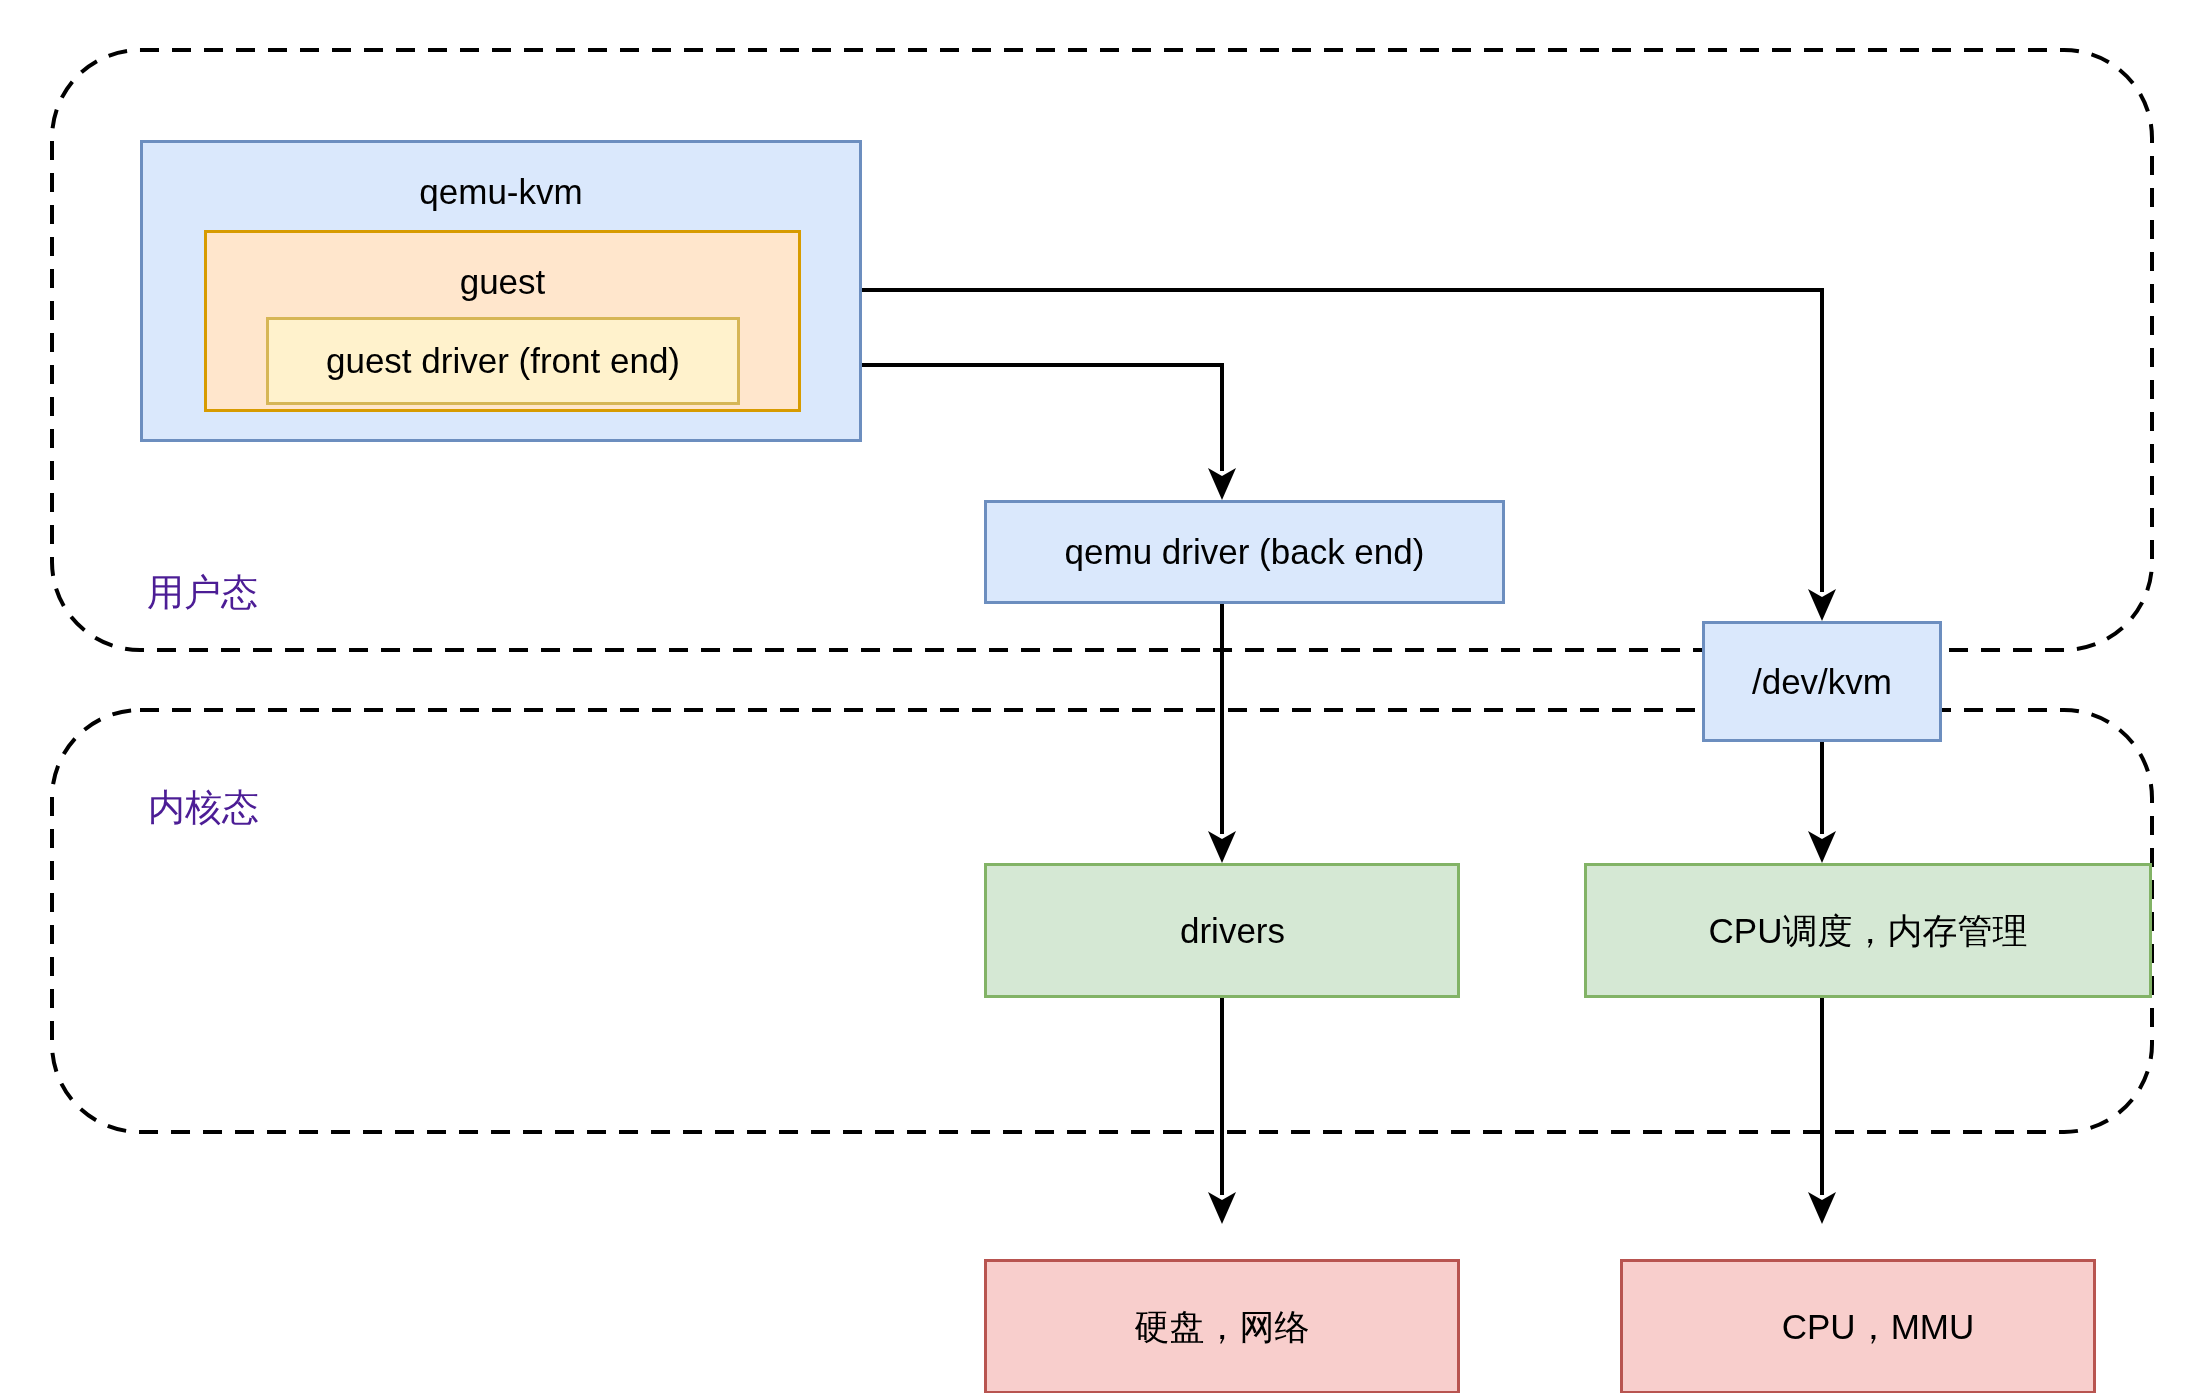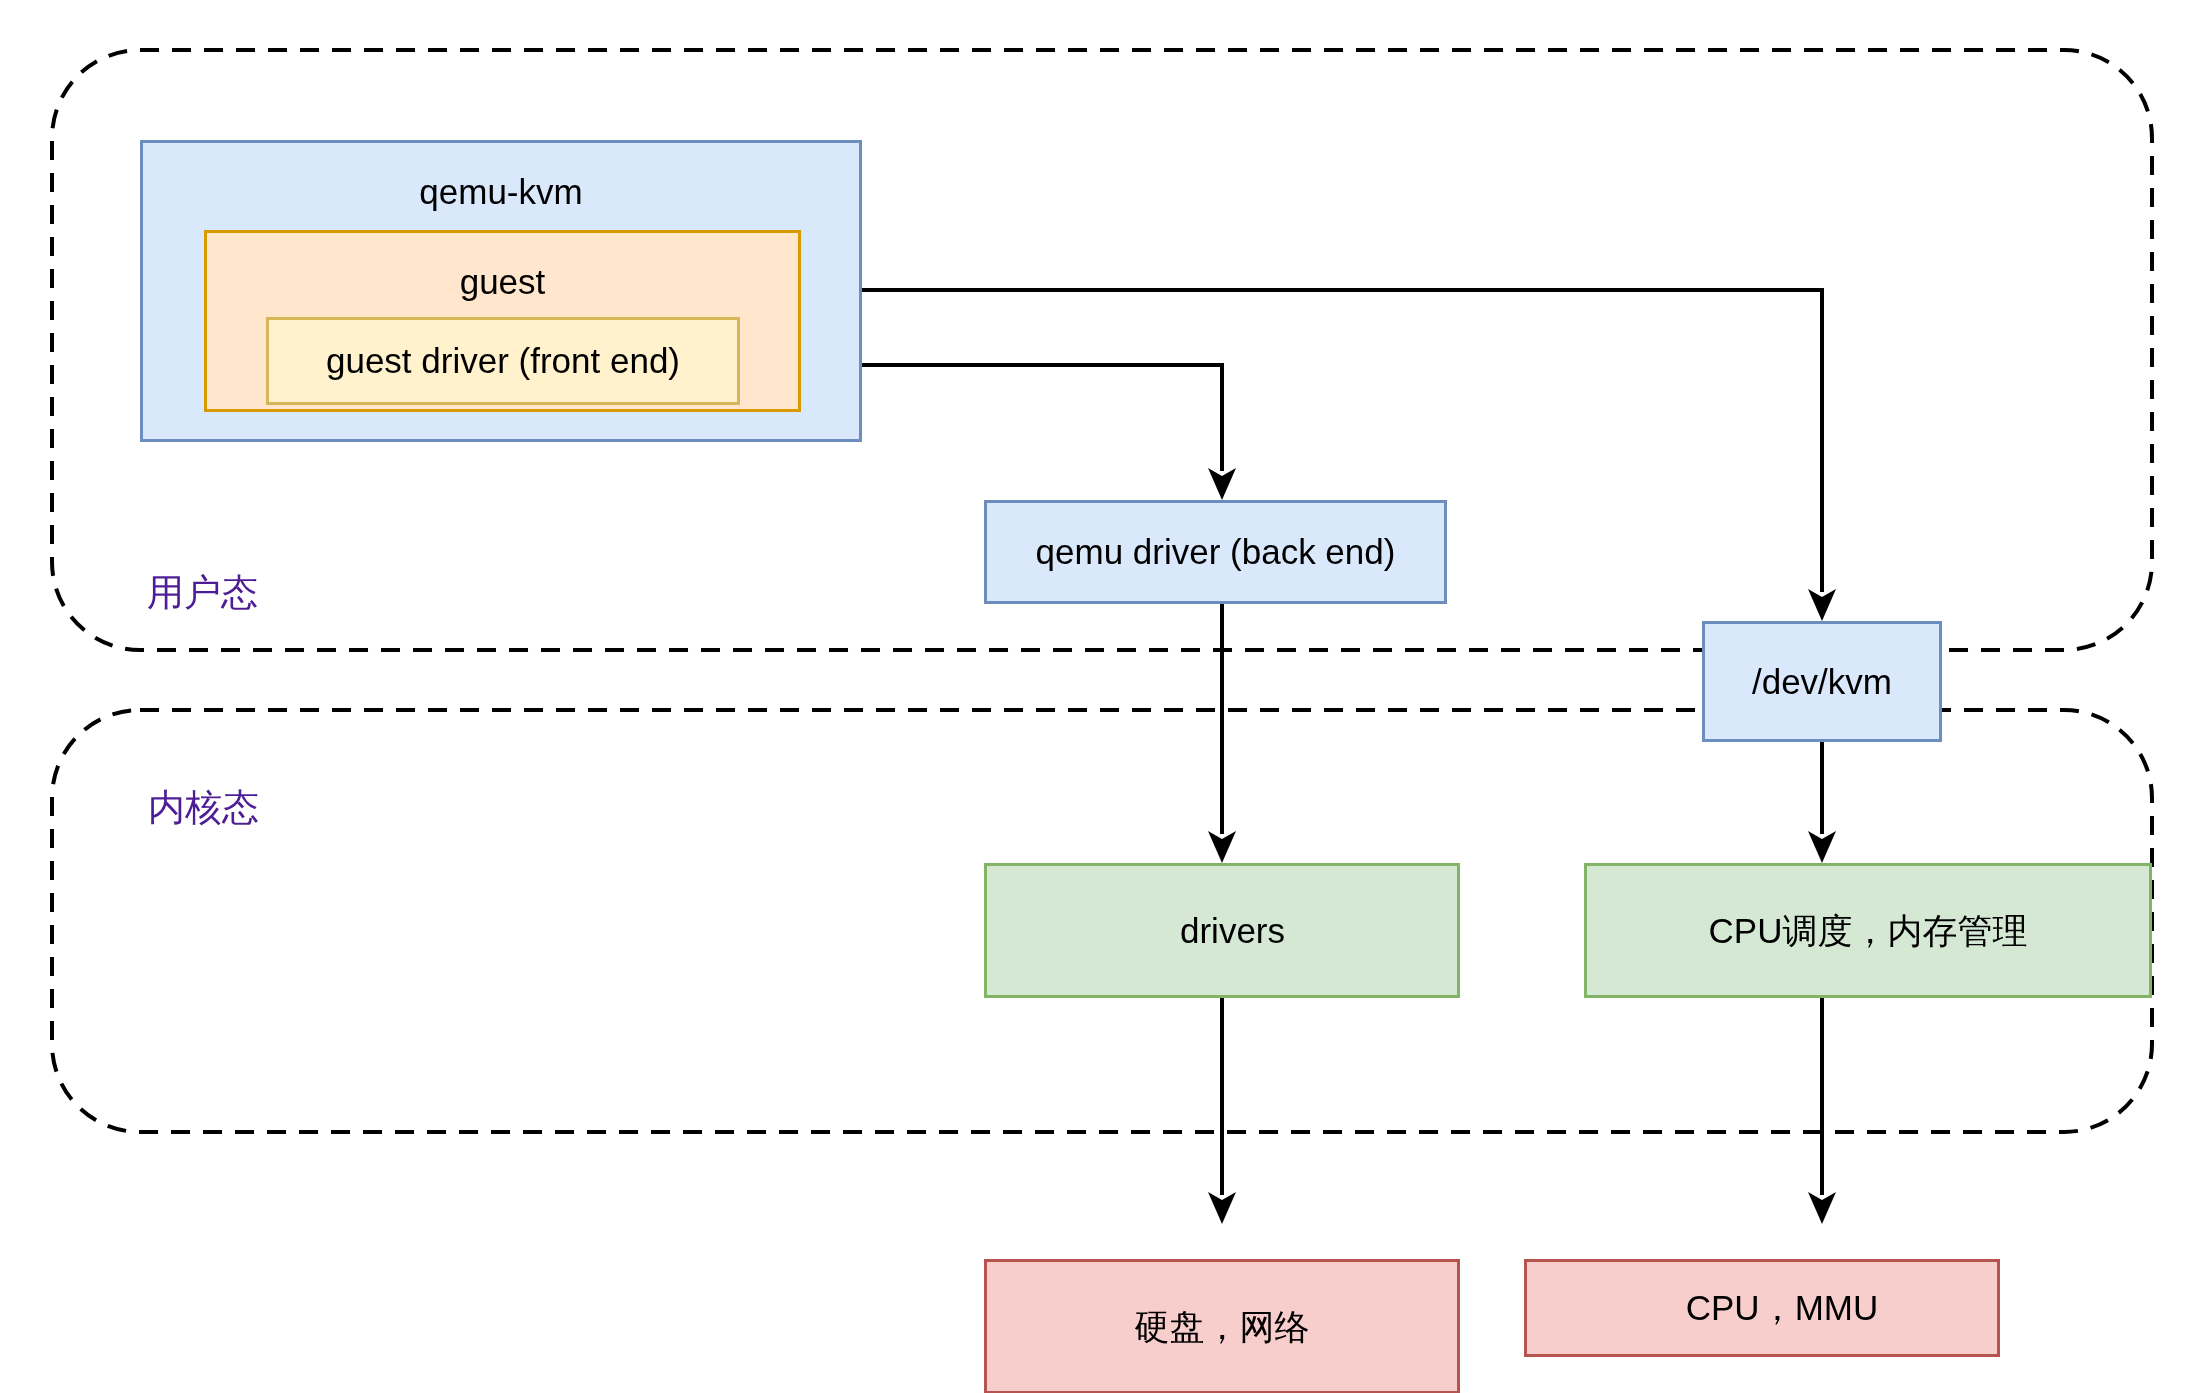--- a/index.html
+++ b/index.html
@@ -84,37 +84,37 @@
   </div>
 
   <div class="node c-orange label-top" style="left:204px; top:230px; width:597px; height:182px;">
     <span>guest</span>
   </div>
 
   <div class="node c-yellow" style="left:266px; top:317px; width:474px; height:88px;">
     <span>guest driver (front end)</span>
   </div>
 
-  <div class="node c-blue" style="left:984px; top:500px; width:463px; height:104px;">
+  <div class="node c-blue" style="left:984px; top:500px; width:521px; height:104px;">
     <span>qemu driver (back end)</span>
   </div>
 
   <div class="node c-blue" style="left:1702px; top:621px; width:240px; height:121px;">
     <span>/dev/kvm</span>
   </div>
 
   <div class="node c-green" style="left:984px; top:863px; width:476px; height:135px;padding-left:21px;">
     <span>drivers</span>
   </div>
 
   <div class="node c-green" style="left:1584px; top:863px; width:568px; height:135px;">
     <span>CPU调度，内存管理</span>
   </div>
 
   <div class="node c-red" style="left:984px; top:1224px; width:476px; height:135px;">
     <span>硬盘，网络</span>
   </div>
 
-  <div class="node c-red" style="left:1524px; top:1224px; width:476px; height:98px;padding-left:40px;">
+  <div class="node c-red" style="left:1620px; top:1224px; width:476px; height:135px;padding-left:40px;">
     <span>CPU，MMU</span>
   </div>
 
 </div>
 
 </body></html>

